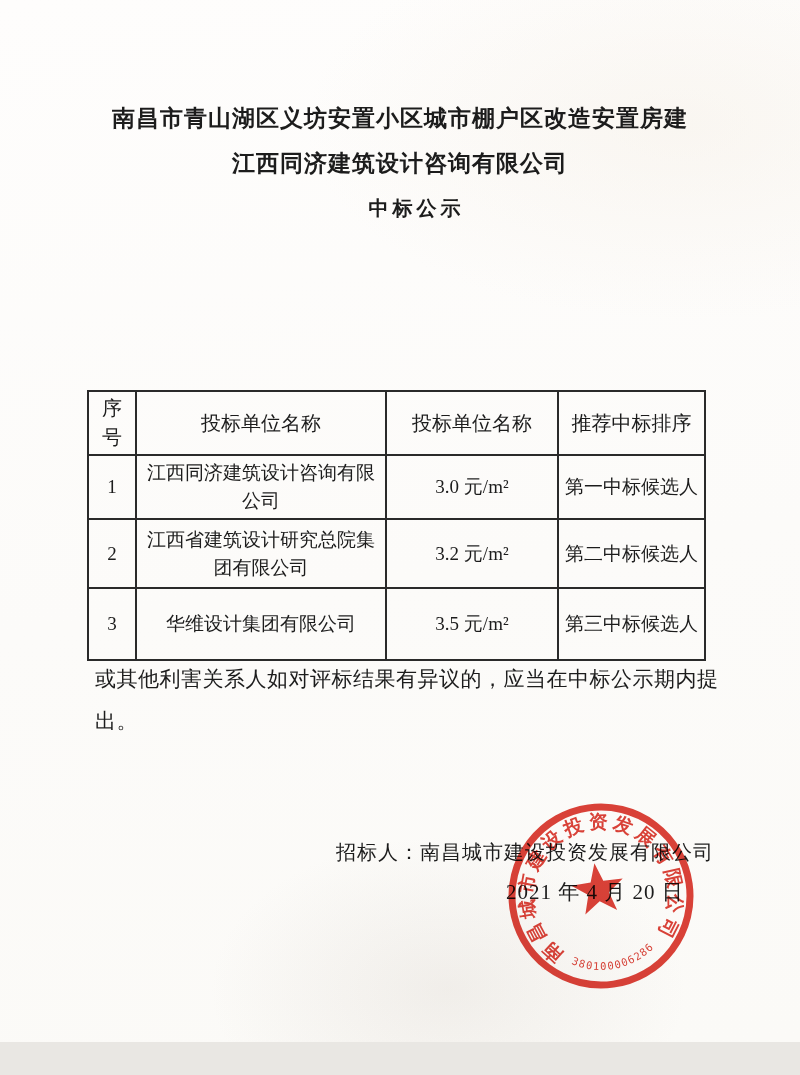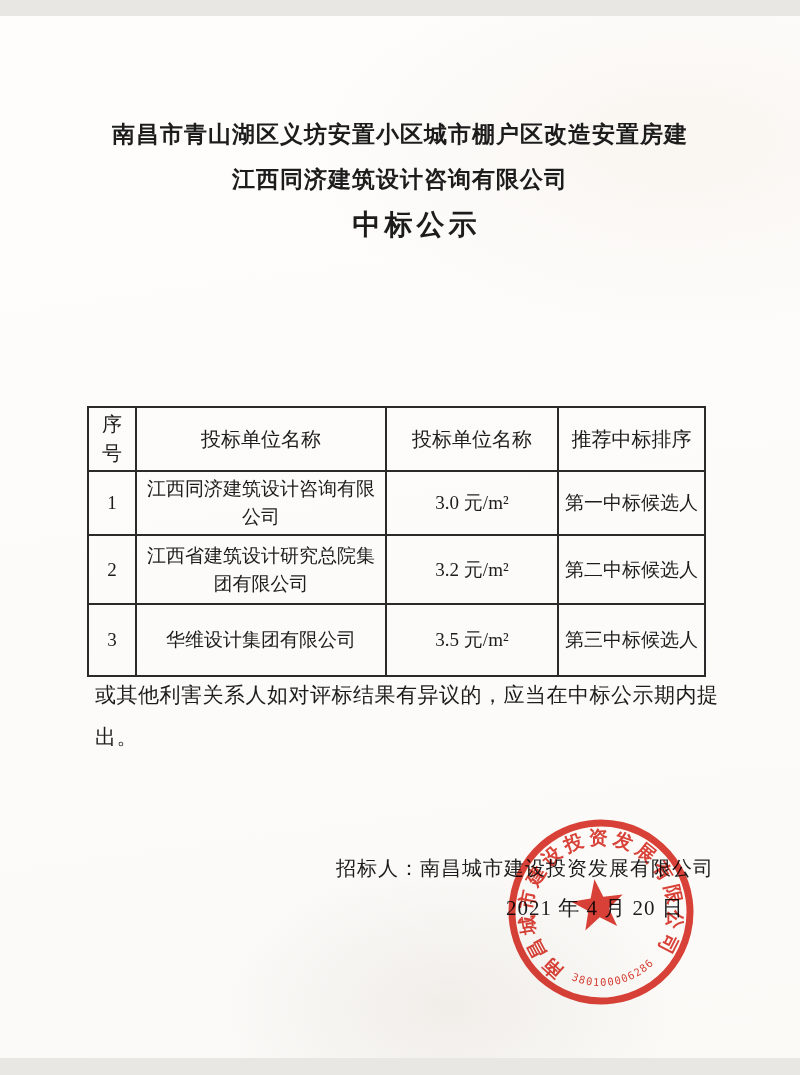--- a/index.html
+++ b/index.html
@@ -1,38 +1,38 @@
 <!DOCTYPE html>
 <html><head>
 <meta charset="utf-8">
 <style>
   html,body{margin:0;padding:0;background:#e9e7e3;}
   .page{
     position:relative;
     width:800px;height:1042px;
-    margin:16px auto;
+    margin:0 auto;
     overflow:hidden;
     color:#1c1c1c;
     font-family:"Liberation Serif","DejaVu Serif",serif;
     background:
       radial-gradient(ellipse 340px 220px at 56% 95%, rgba(198,188,178,0.20), transparent 70%),
       radial-gradient(ellipse 500px 260px at 85% 12%, rgba(242,234,222,0.35), transparent 75%),
       linear-gradient(172deg, #fefdfc 0%, #fcfbf9 55%, #fbfaf7 100%);
   }
   .doc-title{
     position:absolute;top:96px;left:0;right:0;
     text-align:center;
     font-family:"Liberation Sans","DejaVu Sans",sans-serif;
     font-weight:700;
     font-size:23px;
     line-height:45px;
     letter-spacing:1px;
   }
   .doc-subtitle{
-    font-size:28px;
+    font-size:20px;
     letter-spacing:4px;
     padding-left:33px;
   }
   .intro{
     position:absolute;top:231px;left:95px;width:618px;
     font-size:21px;line-height:43px;
     letter-spacing:0.5px;
     white-space:nowrap;
   }
   .intro .line.indent{padding-left:42px;}

